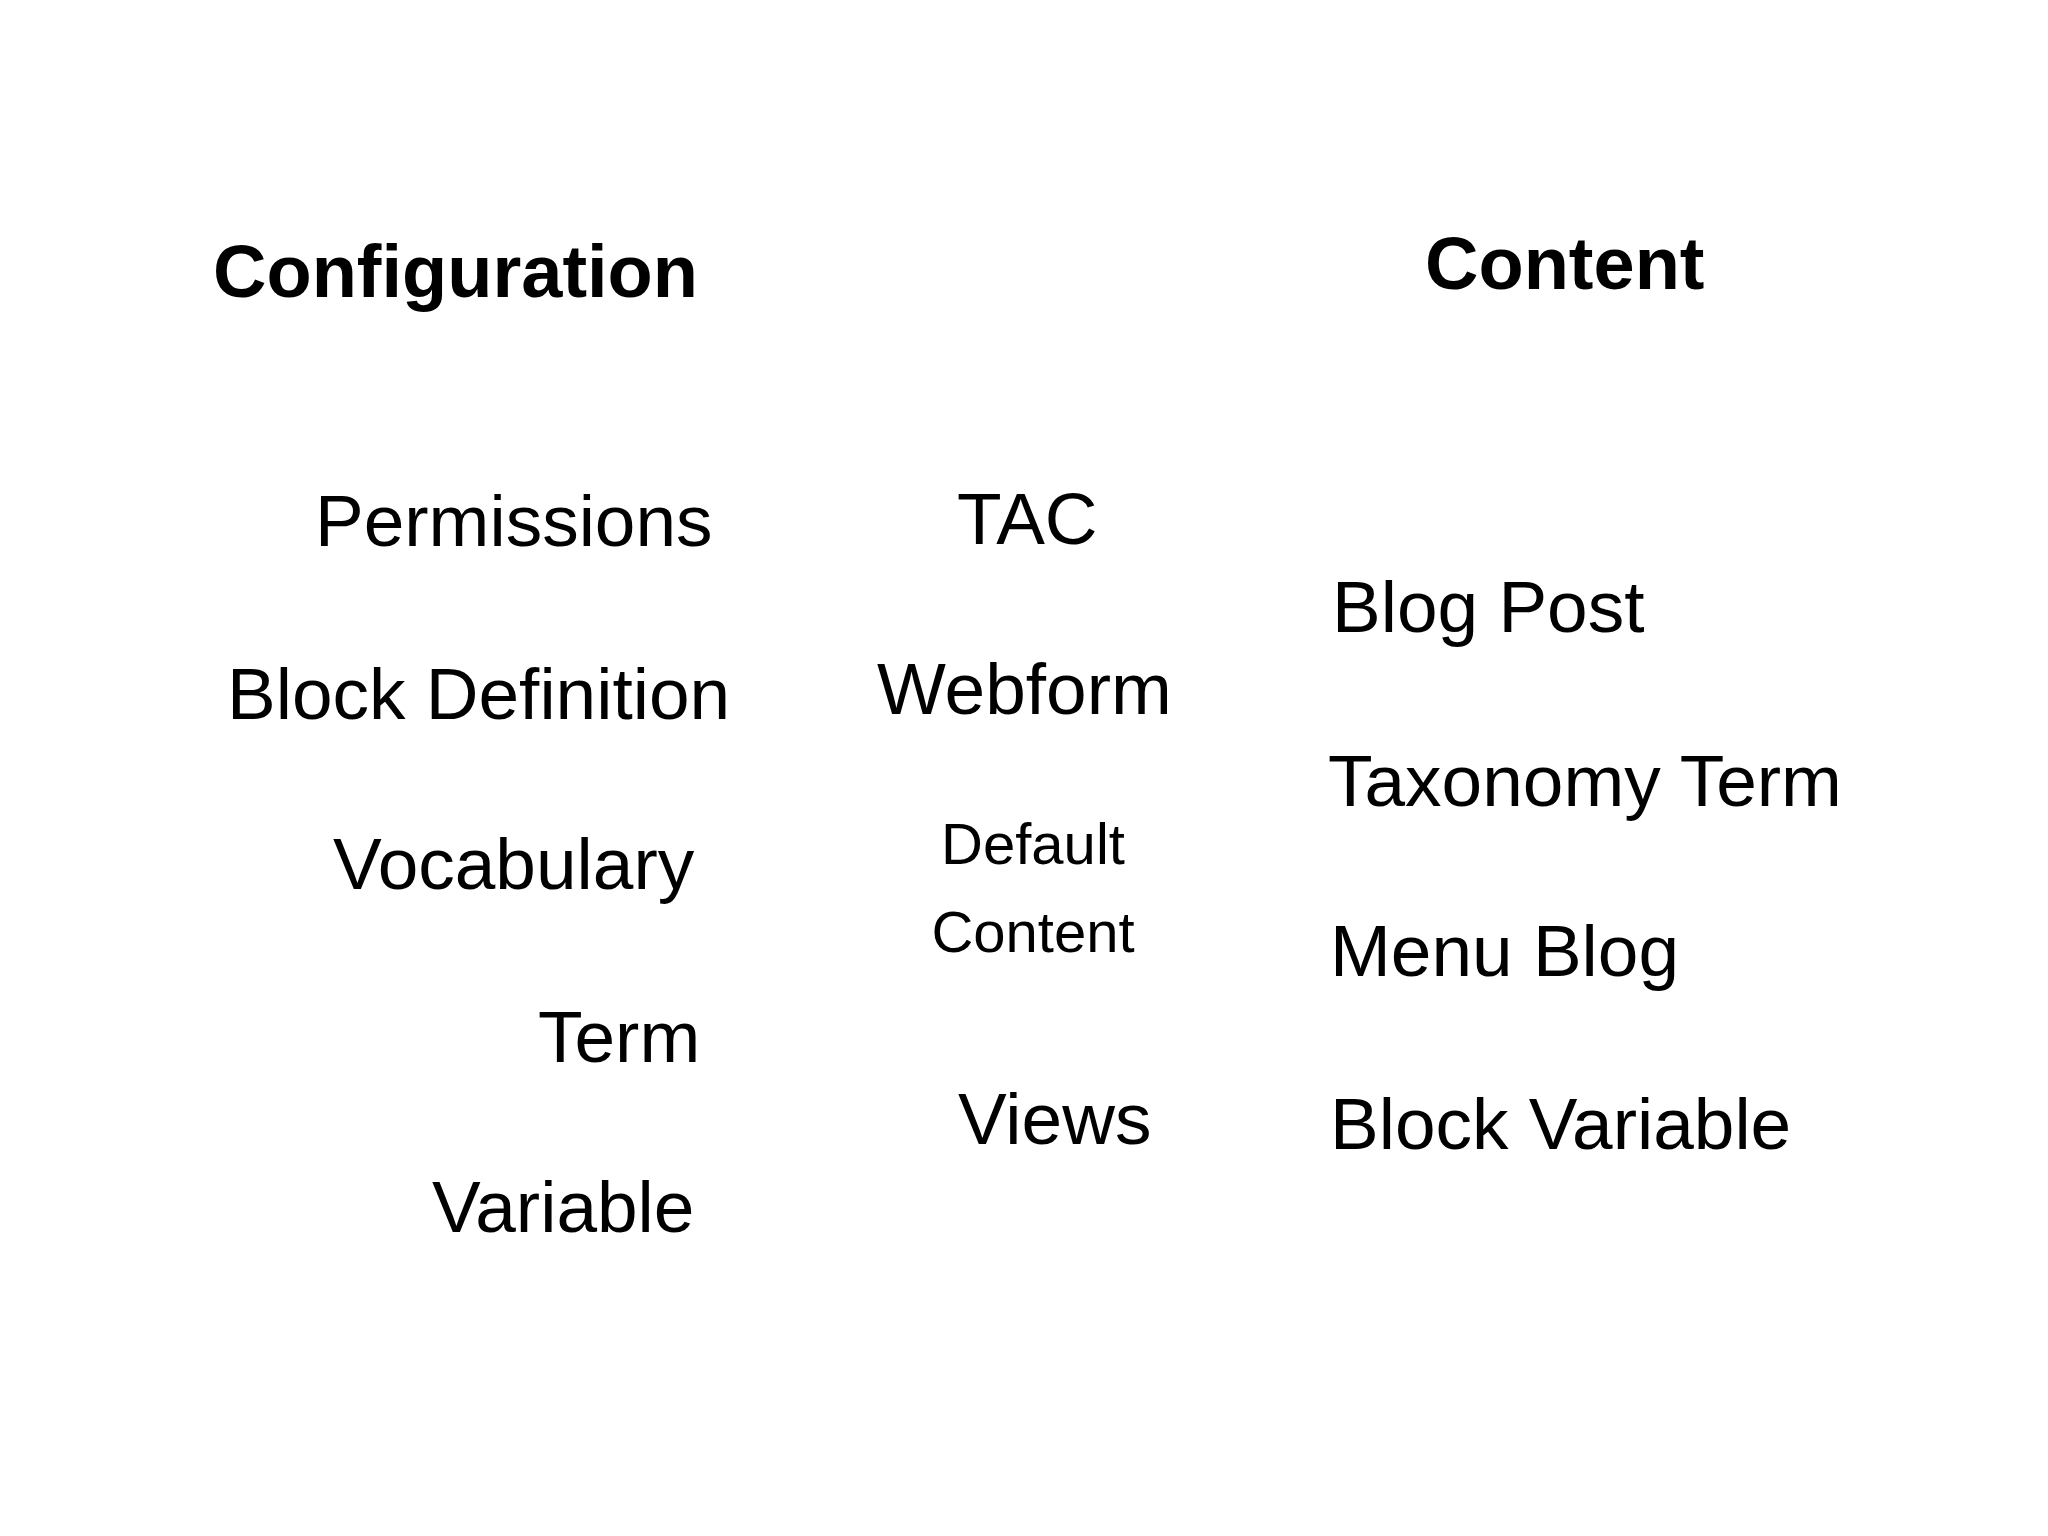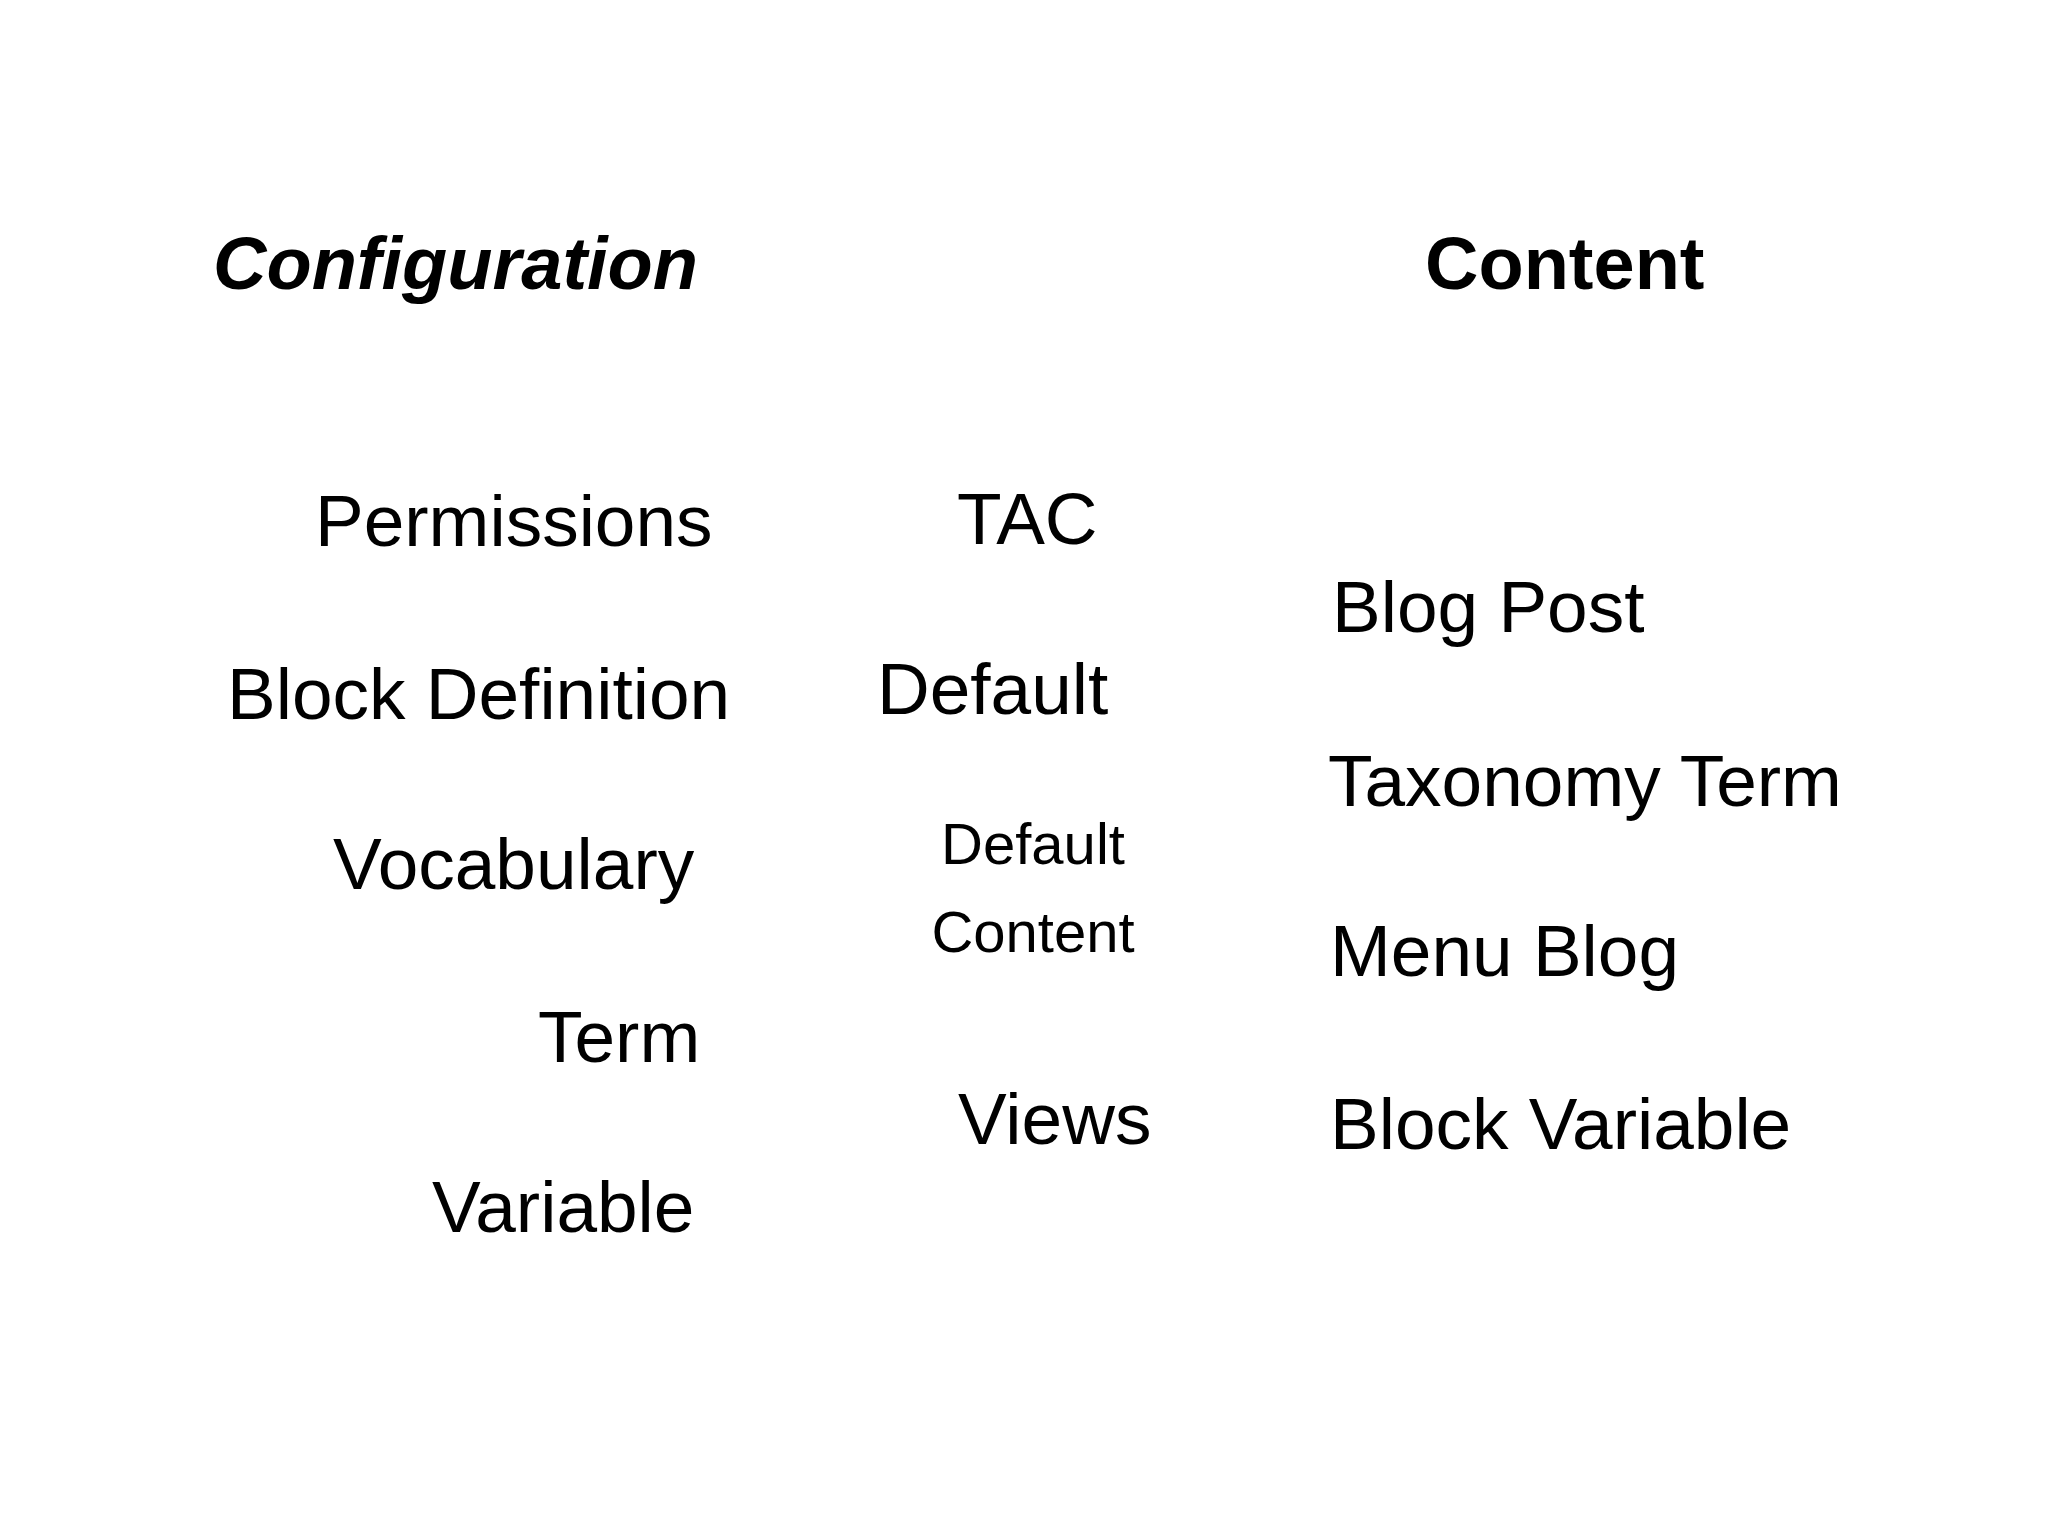--- a/index.html
+++ b/index.html
@@ -42,31 +42,31 @@
     text-align: center;
     color: #000000;
   }
 </style>
 </head>
 <body>
 
 <div id="slide">
 
   <div>
-    <div class="hdr" style="left:213px; top:227px;font-style:italic;">Configuration</div>
+    <div class="hdr" style="left:213px; top:235px;">Configuration</div>
     <div class="itm" style="left:315px; top:464px;">Permissions</div>
     <div class="itm" style="left:227px; top:637px;">Block Definition</div>
     <div class="itm" style="left:333px; top:807px;">Vocabulary</div>
     <div class="itm" style="left:538px; top:980px;">Term</div>
     <div class="itm" style="left:432px; top:1150px;">Variable</div>
   </div>
 
   <div>
     <div class="itm" style="left:957px; top:462px;">TAC</div>
-    <div class="itm" style="left:877px; top:632px;">Default</div>
+    <div class="itm" style="left:877px; top:632px;">Webform</div>
     <div class="itm-wrap" style="left:883px; top:800px; width:300px;">Default Content</div>
     <div class="itm" style="left:958px; top:1062px;">Views</div>
   </div>
 
   <div>
     <div class="hdr" style="left:1425px; top:227px;">Content</div>
     <div class="itm" style="left:1332px; top:550px;">Blog Post</div>
     <div class="itm" style="left:1328px; top:724px;">Taxonomy Term</div>
     <div class="itm" style="left:1330px; top:894px;">Menu Blog</div>
     <div class="itm" style="left:1330px; top:1067px;">Block Variable</div>

